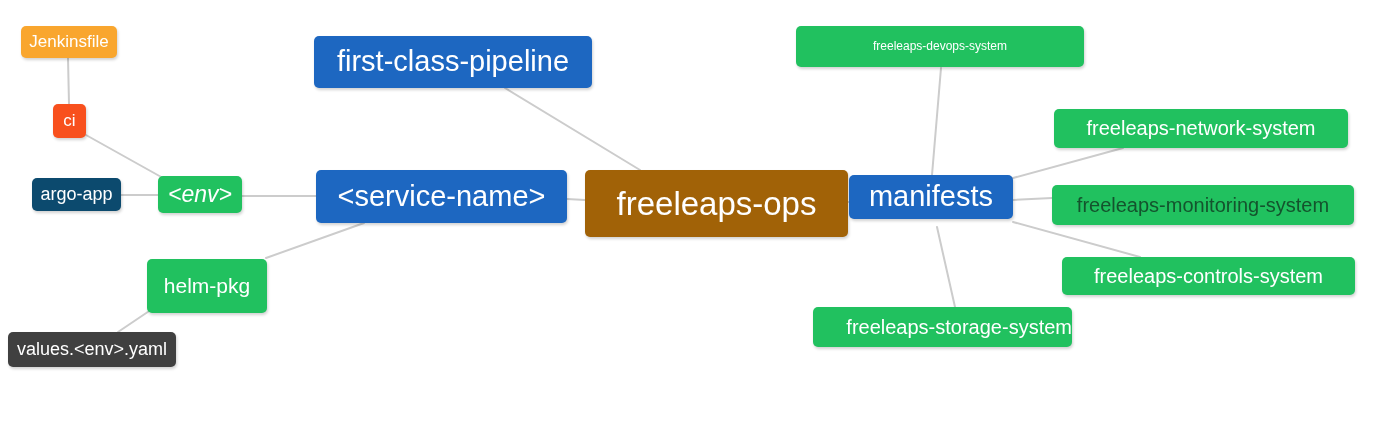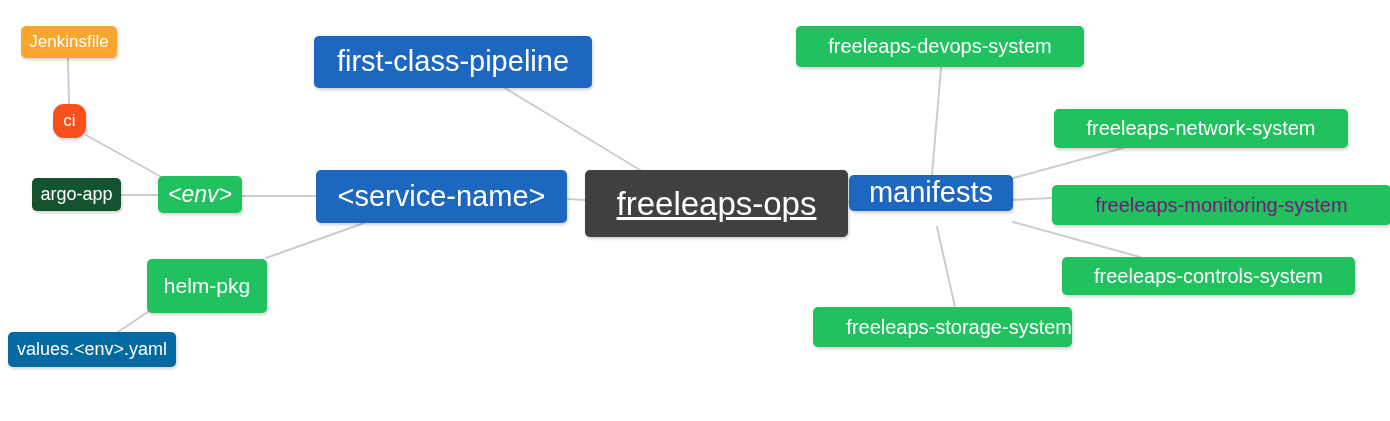--- a/index.html
+++ b/index.html
@@ -70,53 +70,53 @@
       <line x1="1013" y1="222" x2="1140" y2="257" stroke="#cccccc" stroke-width="2" stroke-linecap="round"></line>
       <line x1="937" y1="227" x2="955" y2="307" stroke="#cccccc" stroke-width="2" stroke-linecap="round"></line>
     </svg>
   <div id="node-layer">
       <div class="node" style="left: 21px; top: 26px; width: 96px; height: 32px; background: rgb(249, 166, 46); font-size: 17px; color: rgb(255, 255, 255);">
         <span class="node-label">Jenkinsfile</span>
       </div>
       <div class="node" style="left: 314px; top: 36px; width: 278px; height: 52px; background: rgb(29, 103, 193); font-size: 29px; color: rgb(255, 255, 255);">
         <span class="node-label">first-class-pipeline</span>
       </div>
-      <div class="node" style="left: 796px; top: 26px; width: 288px; height: 41px; background: rgb(33, 193, 95); font-size: 20px; color: rgb(255, 255, 255);">
+      <div class="node" style="left: 796px; top: 26px; width: 288px; height: 41px; background: rgb(33, 193, 95); font-size: 12px; color: rgb(255, 255, 255);">
         <span class="node-label">freeleaps-devops-system</span>
       </div>
-      <div class="node" style="left: 53px; top: 104px; width: 33px; height: 34px; background: rgb(248, 80, 29); font-size: 17px; color: rgb(255, 255, 255); border-radius: 11px;">
+      <div class="node" style="left: 53px; top: 104px; width: 33px; height: 34px; background: rgb(248, 80, 29); font-size: 17px; color: rgb(255, 255, 255);">
         <span class="node-label">ci</span>
       </div>
       <div class="node" style="left: 1054px; top: 109px; width: 294px; height: 39px; background: rgb(33, 193, 95); font-size: 20px; color: rgb(255, 255, 255);">
         <span class="node-label">freeleaps-network-system</span>
       </div>
-      <div class="node" style="left: 32px; top: 178px; width: 89px; height: 33px; background: #14532d; font-size: 18px; color: rgb(255, 255, 255);">
+      <div class="node" style="left: 32px; top: 178px; width: 89px; height: 33px; background: #0c4a6e; font-size: 18px; color: rgb(255, 255, 255);">
         <span class="node-label">argo-app</span>
       </div>
       <div class="node" style="left: 158px; top: 176px; width: 84px; height: 37px; background: rgb(33, 193, 95); font-size: 23px; color: rgb(255, 255, 255); font-style: italic;">
         <span class="node-label">&lt;env&gt;</span>
       </div>
       <div class="node" style="left: 316px; top: 170px; width: 251px; height: 53px; background: rgb(29, 103, 193); font-size: 29px; color: rgb(255, 255, 255);">
         <span class="node-label">&lt;service-name&gt;</span>
       </div>
-      <div class="node" style="left: 585px; top: 170px; width: 263px; height: 67px; background: #404040; font-size: 33px; color: rgb(255, 255, 255); text-decoration: underline;">
+      <div class="node" style="left: 585px; top: 170px; width: 263px; height: 67px; background: #a16207; font-size: 33px; color: rgb(255, 255, 255);">
         <span class="node-label">freeleaps-ops</span>
       </div>
-      <div class="node" style="left: 849px; top: 175px; width: 164px; height: 36px; background: rgb(29, 103, 193); font-size: 29px; color: rgb(255, 255, 255);">
+      <div class="node" style="left: 849px; top: 175px; width: 164px; height: 44px; background: rgb(29, 103, 193); font-size: 29px; color: rgb(255, 255, 255);">
         <span class="node-label">manifests</span>
       </div>
-      <div class="node" style="left: 1052px; top: 185px; width: 339px; height: 40px; background: rgb(33, 193, 95); font-size: 20px; color: #701a75;">
+      <div class="node" style="left: 1052px; top: 185px; width: 302px; height: 40px; background: rgb(33, 193, 95); font-size: 20px; color: #14532d;">
         <span class="node-label">freeleaps-monitoring-system</span>
       </div>
       <div class="node" style="left: 147px; top: 259px; width: 120px; height: 54px; background: rgb(33, 193, 95); font-size: 21px; color: rgb(255, 255, 255);">
         <span class="node-label">helm-pkg</span>
       </div>
       <div class="node" style="left: 1062px; top: 257px; width: 293px; height: 38px; background: rgb(33, 193, 95); font-size: 20px; color: rgb(255, 255, 255);">
         <span class="node-label">freeleaps-controls-system</span>
       </div>
       <div class="node" style="left: 813px; top: 307px; width: 259px; height: 40px; background: rgb(33, 193, 95); font-size: 20px; color: rgb(255, 255, 255); justify-content: flex-end;">
         <span class="node-label">freeleaps-storage-system</span>
       </div>
-      <div class="node" style="left: 8px; top: 332px; width: 168px; height: 35px; background: #0369a1; font-size: 18px; color: rgb(255, 255, 255);">
+      <div class="node" style="left: 8px; top: 332px; width: 168px; height: 35px; background: #404040; font-size: 18px; color: rgb(255, 255, 255);">
         <span class="node-label">values.&lt;env&gt;.yaml</span>
       </div>
     </div>
 </div>
 
 </body></html>

